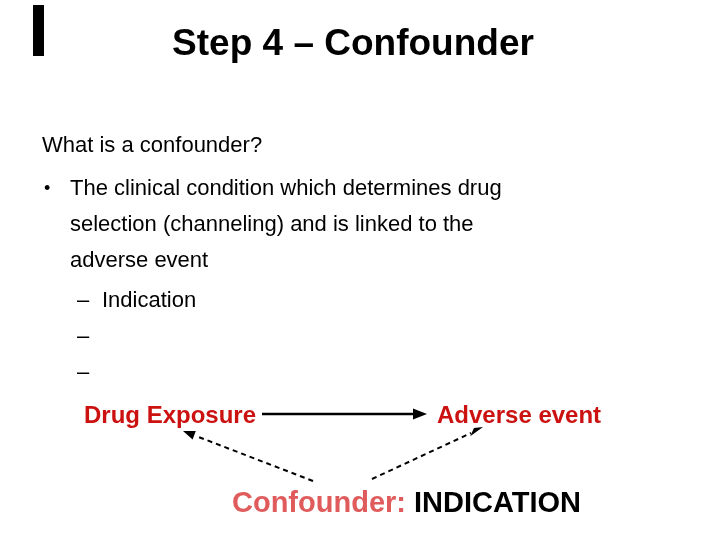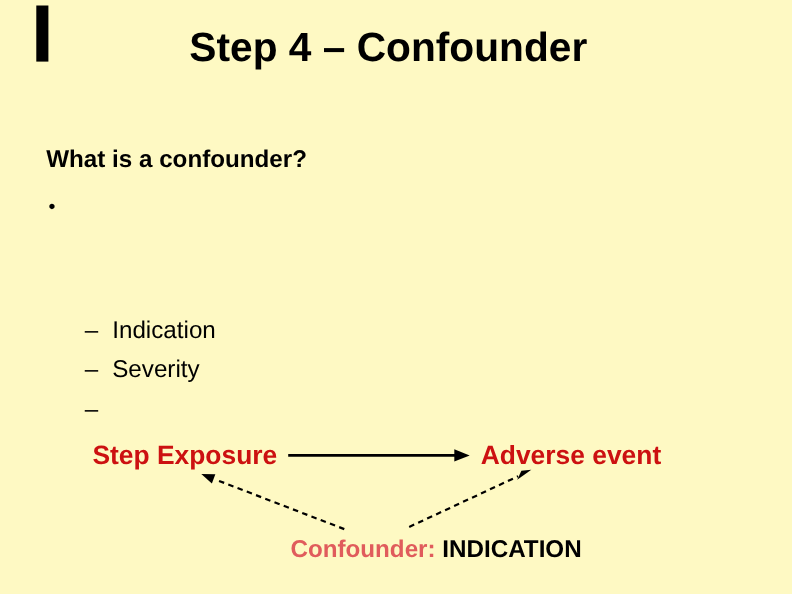--- a/index.html
+++ b/index.html
@@ -1,36 +1,36 @@
 <!DOCTYPE html>
 <html><head>
 <meta charset="utf-8">
 <style>
   html,body{margin:0;padding:0;background:#888;}
   .slide{
     position:relative;
     width:720px;height:540px;
-    background:#fef9c3;
+    background:#ffffff;
     overflow:hidden;
     font-family:"Liberation Sans","DejaVu Sans",sans-serif;
     color:#000;
   }
   .black-bar{
     position:absolute;left:33px;top:5px;width:11px;height:51px;
     background:#000;
   }
   .title{
     position:absolute;left:0;top:20px;width:706px;
     margin:0;text-align:center;
     font-size:37px;font-weight:bold;line-height:46px;color:#000;
   }
   .title span{display:block;}
   .heading{
     position:absolute;left:42px;top:130px;
-    font-size:22px;font-weight:bold;line-height:30px;
+    font-size:22px;font-weight:normal;line-height:30px;
   }
   .bullet-row{
     position:absolute;left:44px;top:170px;width:560px;
     display:flex;align-items:flex-start;
   }
   .bullet-marker{
     width:26px;flex:0 0 26px;
     font-size:18px;line-height:36px;
   }
   .bullet-text{font-size:22px;line-height:36px;}
@@ -41,22 +41,22 @@
   .subbullet{display:flex;}
   .sub-marker{width:25px;flex:0 0 25px;}
   .diagram-label{
     position:absolute;
     font-size:24px;font-weight:bold;
     color:#cc1111;white-space:nowrap;
   }
   .lbl-exposure{left:84px;top:401px;}
   .lbl-outcome{left:437px;top:401px;}
   .confounder-line{
-    position:absolute;left:264px;top:486px;
-    font-size:22px;font-weight:bold;white-space:nowrap;
+    position:absolute;left:232px;top:486px;
+    font-size:29px;font-weight:bold;white-space:nowrap;
   }
   .confounder-prefix{color:#e05c5c;}
   .confounder-value{color:#000;}
   .arrow-layer{
     position:absolute;left:0;top:0;width:720px;height:540px;
     pointer-events:none;
   }
 </style>
 </head>
 <body>
@@ -66,37 +66,41 @@
   <div class="black-bar"></div>
 
   <h1 class="title">
     <span>Step 4 – Confounder</span>
   </h1>
 
   <div class="heading">What is a confounder?</div>
 
   <div class="bullet-row">
     <span class="bullet-marker">•</span>
+    <div class="bullet-text">
+      <div>The clinical condition which determines drug</div>
+      <div>selection (channeling) and is linked to the</div>
+      <div>adverse event</div>
+    </div>
   </div>
 
   <div class="subbullets">
     <div class="subbullet">
       <span class="sub-marker">–</span>
       <span>Indication</span>
     </div>
     <div class="subbullet">
       <span class="sub-marker">–</span>
-      <span>Severity</span>
     </div>
     <div class="subbullet">
       <span class="sub-marker">–</span>
     </div>
   </div>
 
-  <div class="diagram-label lbl-exposure">Step Exposure</div>
+  <div class="diagram-label lbl-exposure">Drug Exposure</div>
   <div class="diagram-label lbl-outcome">Adverse event</div>
 
   <svg class="arrow-layer" viewBox="0 0 720 540" xmlns="http://www.w3.org/2000/svg">
     <g>
       <line x1="262" y1="414" x2="416" y2="414" stroke="#000" stroke-width="2.5"></line>
       <polygon points="427,414 413,408.5 413,419.5" fill="#000"></polygon>
     </g>
     <g>
       <line x1="313" y1="481" x2="196" y2="436" stroke="#000" stroke-width="2" stroke-dasharray="5,4"></line>
       <polygon points="183,431 195.8,431.1 192.6,439.5" fill="#000"></polygon>

